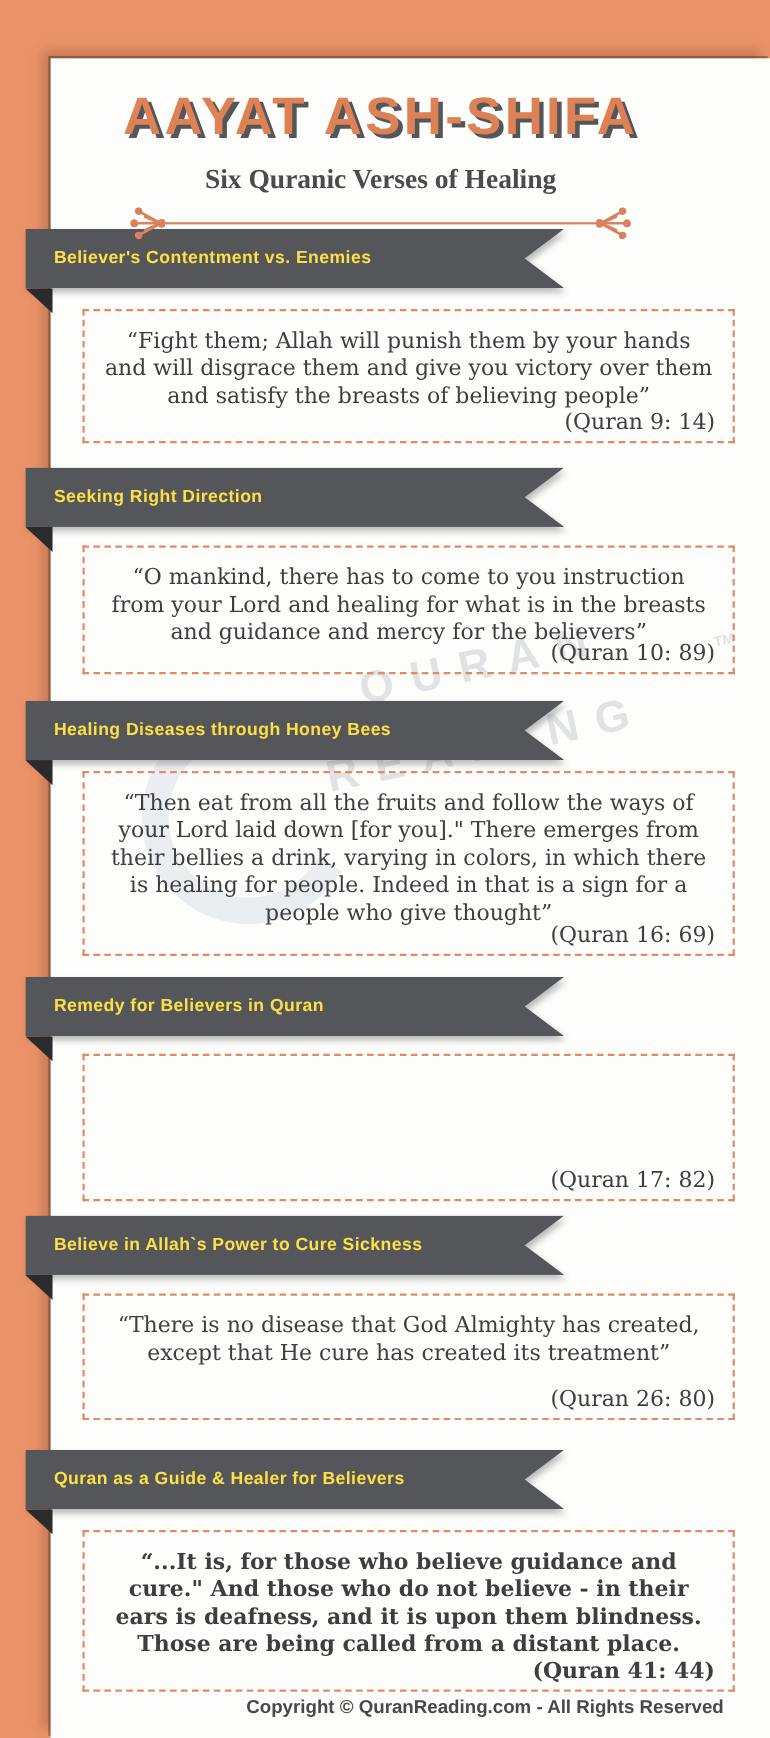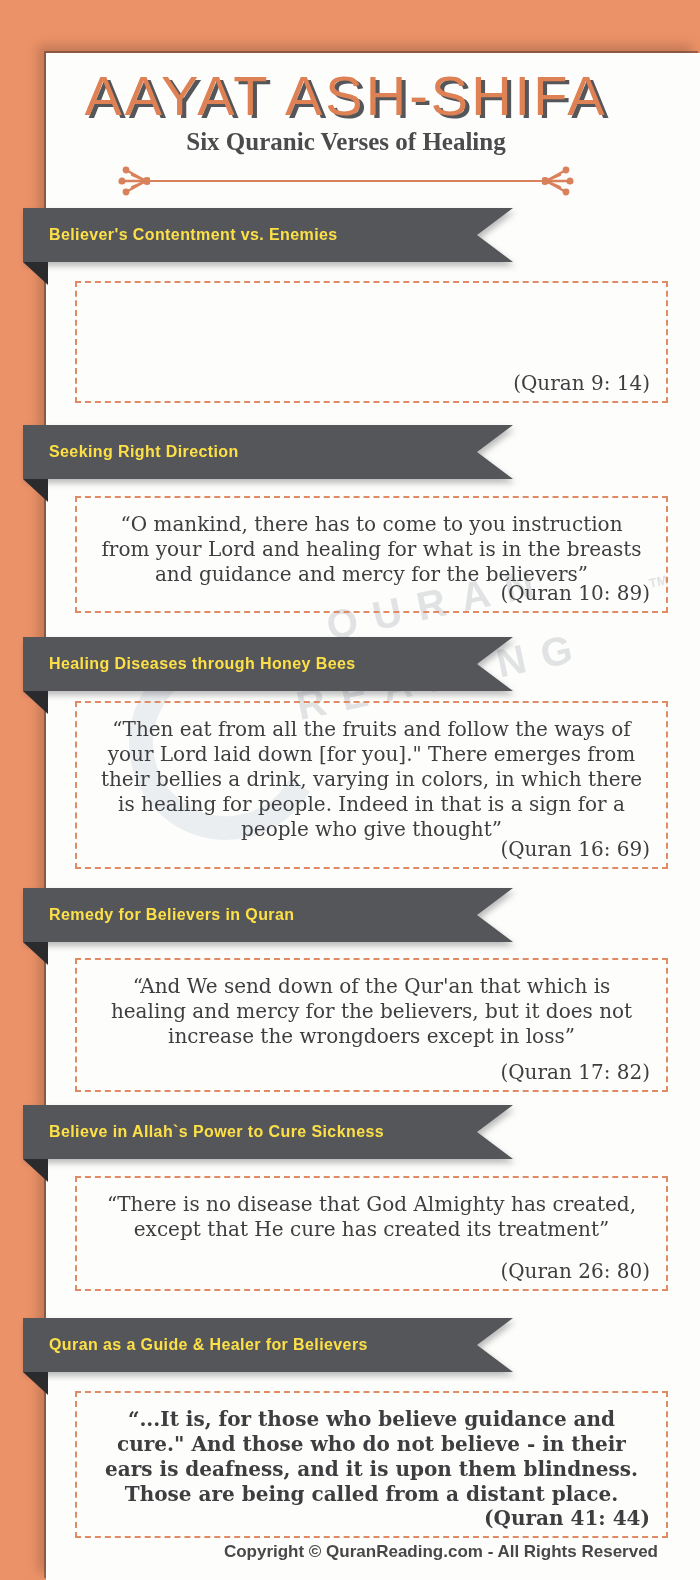--- a/index.html
+++ b/index.html
@@ -9,21 +9,21 @@
     font-family:"Liberation Sans", sans-serif;
   }
   .panel{
     position:absolute;left:46px;top:53px;right:0;bottom:0;
     background:#FDFDFB;
     box-shadow:-2px -2px 0 rgba(95,60,45,.55), -8px -8px 10px rgba(120,75,55,.35);
   }
   
   .header{position:absolute;top:10px;left:0;width:600px;text-align:center;z-index:3;}
   .title{
-    margin:0;font-size:56px;font-weight:normal;letter-spacing:3px;
+    margin:16px;font-size:48px;font-weight:bold;letter-spacing:3px;
     color:#DE8154;text-shadow:4px 3px 0 #55565A;
     font-family:"Liberation Sans", sans-serif;
   }
   .subtitle{
     margin-top:0;font-size:25px;font-weight:bold;color:#4B4B4D;
     font-family:"Liberation Serif", serif;
   }
   .divider{display:flex;align-items:center;justify-content:center;margin-top:8px;padding:0 70px;}
   .divider .line{flex:1;height:2px;background:#D9815A;}
   .flourish{width:34px;height:34px;flex:0 0 auto;}
@@ -121,20 +121,21 @@
   </svg>
 
   <div class="section s0">
     <div class="ribbon">
       <div class="band">
         <span class="ribbon-title">Believer's Contentment vs. Enemies</span>
       </div>
     </div>
     <div class="fold"></div>
     <div class="quote-box">
+      <p class="quote">“Fight them; Allah will punish them by your hands and will disgrace them and give you victory over them and satisfy the breasts of believing people”</p>
       <div class="verse-ref">(Quran 9: 14)</div>
     </div>
   </div>
 
   <div class="section s1">
     <div class="ribbon">
       <div class="band">
         <span class="ribbon-title">Seeking Right Direction</span>
       </div>
     </div>
@@ -159,21 +160,20 @@
   </div>
 
   <div class="section s3">
     <div class="ribbon">
       <div class="band">
         <span class="ribbon-title">Remedy for Believers in Quran</span>
       </div>
     </div>
     <div class="fold"></div>
     <div class="quote-box">
-      <p class="quote">“And We send down of the Qur'an that which is healing and mercy for the believers, but it does not increase the wrongdoers except in loss”</p>
       <div class="verse-ref">(Quran 17: 82)</div>
     </div>
   </div>
 
   <div class="section s4">
     <div class="ribbon">
       <div class="band">
         <span class="ribbon-title">Believe in Allah`s Power to Cure Sickness</span>
       </div>
     </div>

